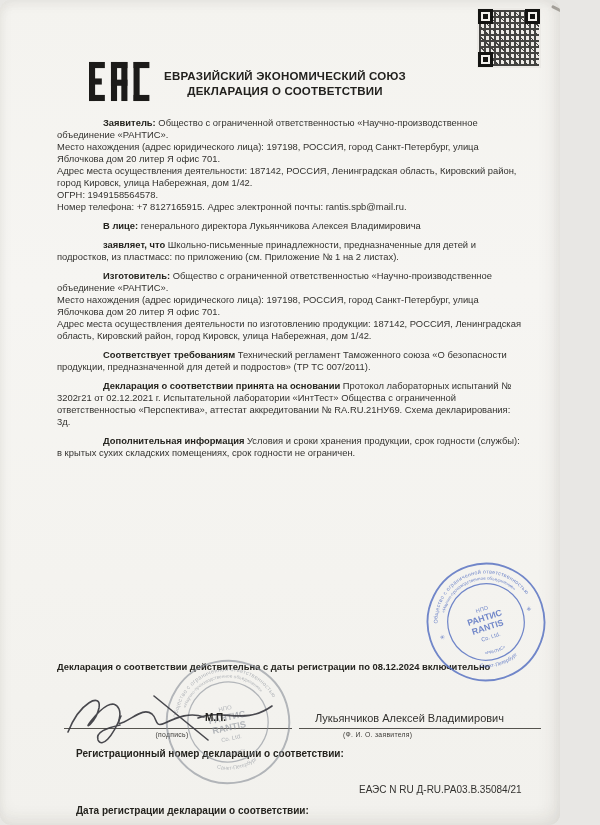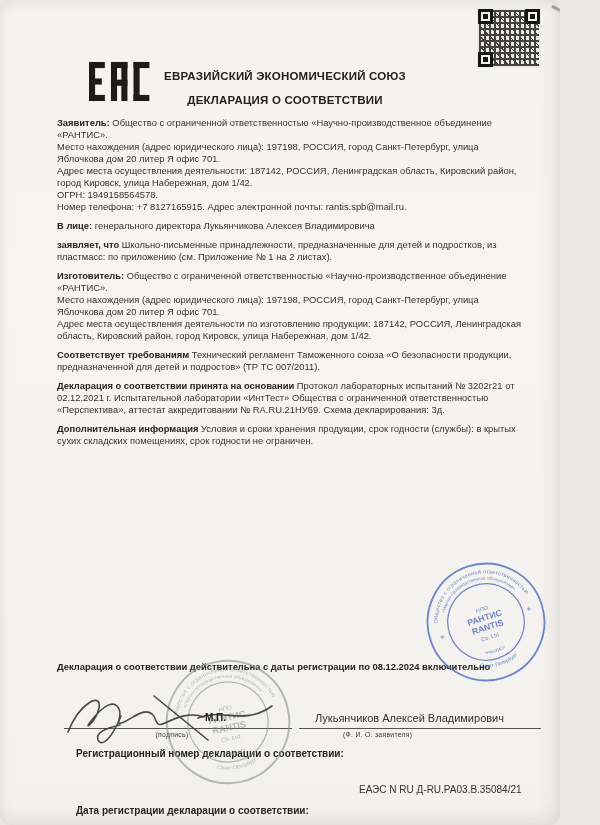--- a/index.html
+++ b/index.html
@@ -8,39 +8,39 @@
     position:relative;width:560px;height:825px;overflow:hidden;
     background:linear-gradient(180deg,#f4f3ef 0%,#f6f5f2 35%,#f4f3ef 70%,#f2f1ed 100%);
     box-shadow:inset -8px 0 18px rgba(60,55,45,.06), inset 0 -8px 16px rgba(60,55,45,.05), inset 0 4px 10px rgba(60,55,45,.04);
     color:#33322f;
     border-radius:11px;
   }
   
   .eac{position:absolute;left:89px;top:59px;width:61px;height:45px;}
   .titles{position:absolute;left:110px;right:100px;top:70px;text-align:center;}
   .t1,.t2{font-weight:bold;font-size:11.5px;color:#22211e;letter-spacing:.2px;}
-  .t2{margin-top:12px;}
+  .t2{margin-top:3px;}
   
   .qr{position:absolute;left:477px;top:8px;width:64px;height:60px;background:#eceae6;}
   .qr::before{content:"";position:absolute;inset:2px;
     background-image:
       repeating-linear-gradient(90deg,#191917 0 2px,transparent 2px 5px),
       repeating-linear-gradient(0deg,#191917 0 2px,transparent 2px 6px),
       repeating-linear-gradient(45deg,#191917 0 1px,transparent 1px 7px);
     opacity:.8;}
   .qr .f{position:absolute;width:15px;height:15px;border:3px solid #141412;background:#f2f0ec;box-sizing:border-box;}
   .qr .f::after{content:"";position:absolute;inset:2px;background:#141412;}
   .qr .f.tl{left:1px;top:1px;} .qr .f.tr{right:1px;top:1px;} .qr .f.bl{left:1px;bottom:1px;}
   .scratch{position:absolute;left:549px;top:16px;width:50px;height:3px;border-radius:2px;
     background:linear-gradient(90deg,#8f8b84,#bdb9b1);transform:rotate(27deg);opacity:.8;}
   
   .doc-body{position:absolute;left:57px;right:36px;top:117px;font-size:9.4px;line-height:12px;}
   .doc-body p{margin:0;}
   .doc-body .blk{margin-bottom:7px;}
-  .doc-body b{color:#25241f;}
+  .doc-body b{color:#25241f;margin-left:46px;}
   
   .validity{position:absolute;left:57px;top:661px;font-size:9.4px;font-weight:bold;color:#25241f;}
   .sigline{position:absolute;height:1px;background:#55534e;}
   .l1{left:64px;top:728px;width:228px;}
   .l2{left:299px;top:728px;width:242px;}
   .cap{position:absolute;font-size:6.8px;color:#3c3a36;letter-spacing:.3px;}
   .cap-sign{left:124px;top:731px;width:96px;text-align:center;}
   .cap-name{left:343px;top:731px;}
   .mp{position:absolute;left:205px;top:712px;font-size:10px;font-weight:bold;color:#22211e;z-index:6;}
   .name{position:absolute;left:315px;top:712px;font-size:11px;}

